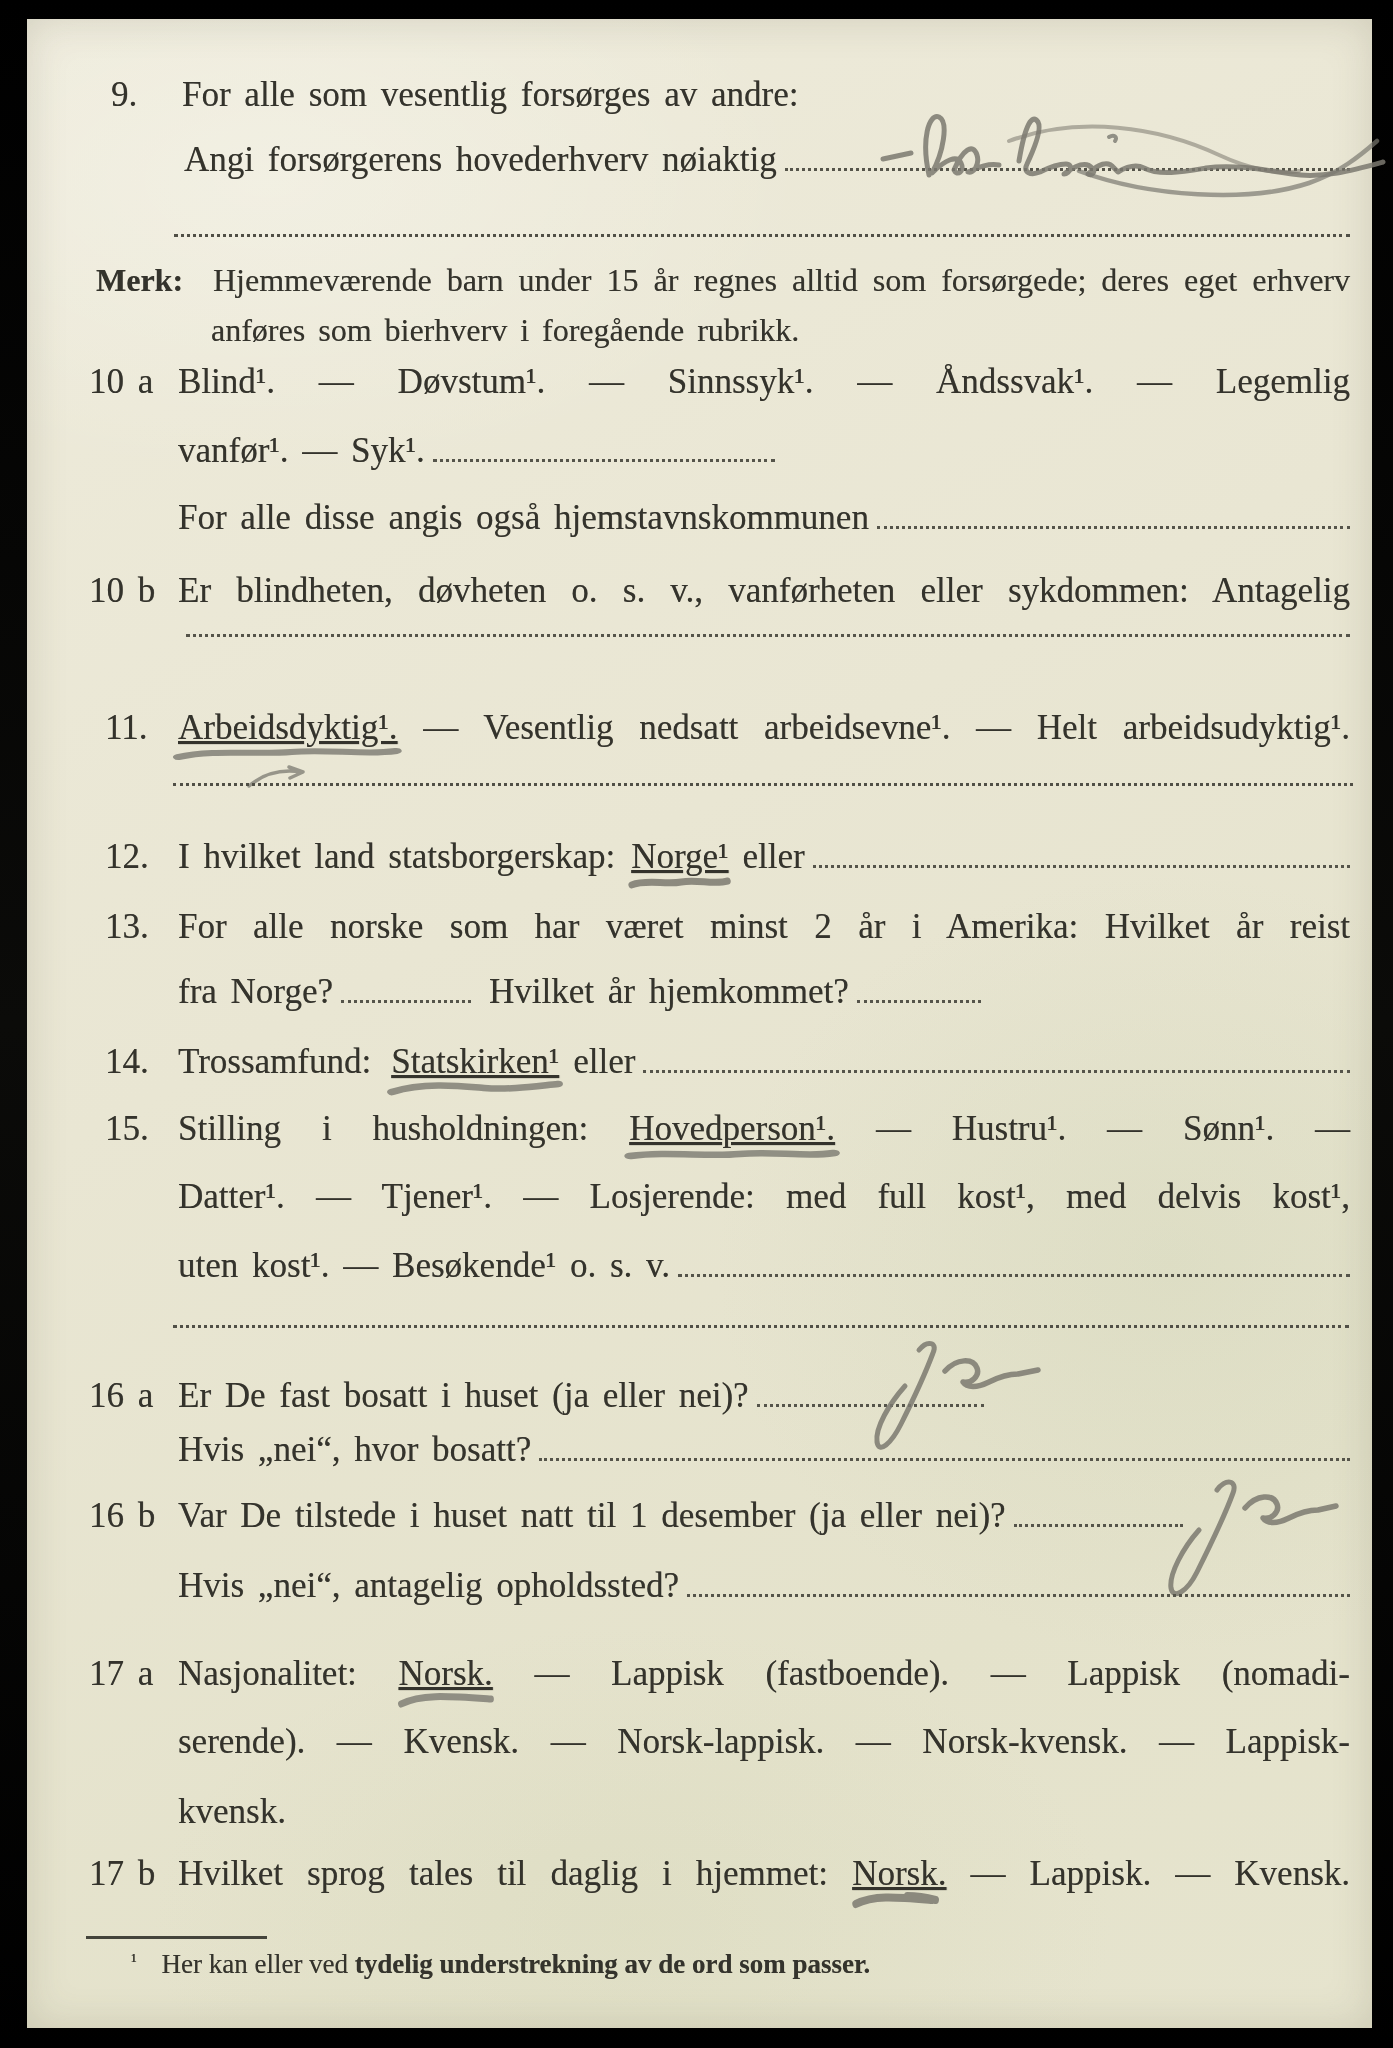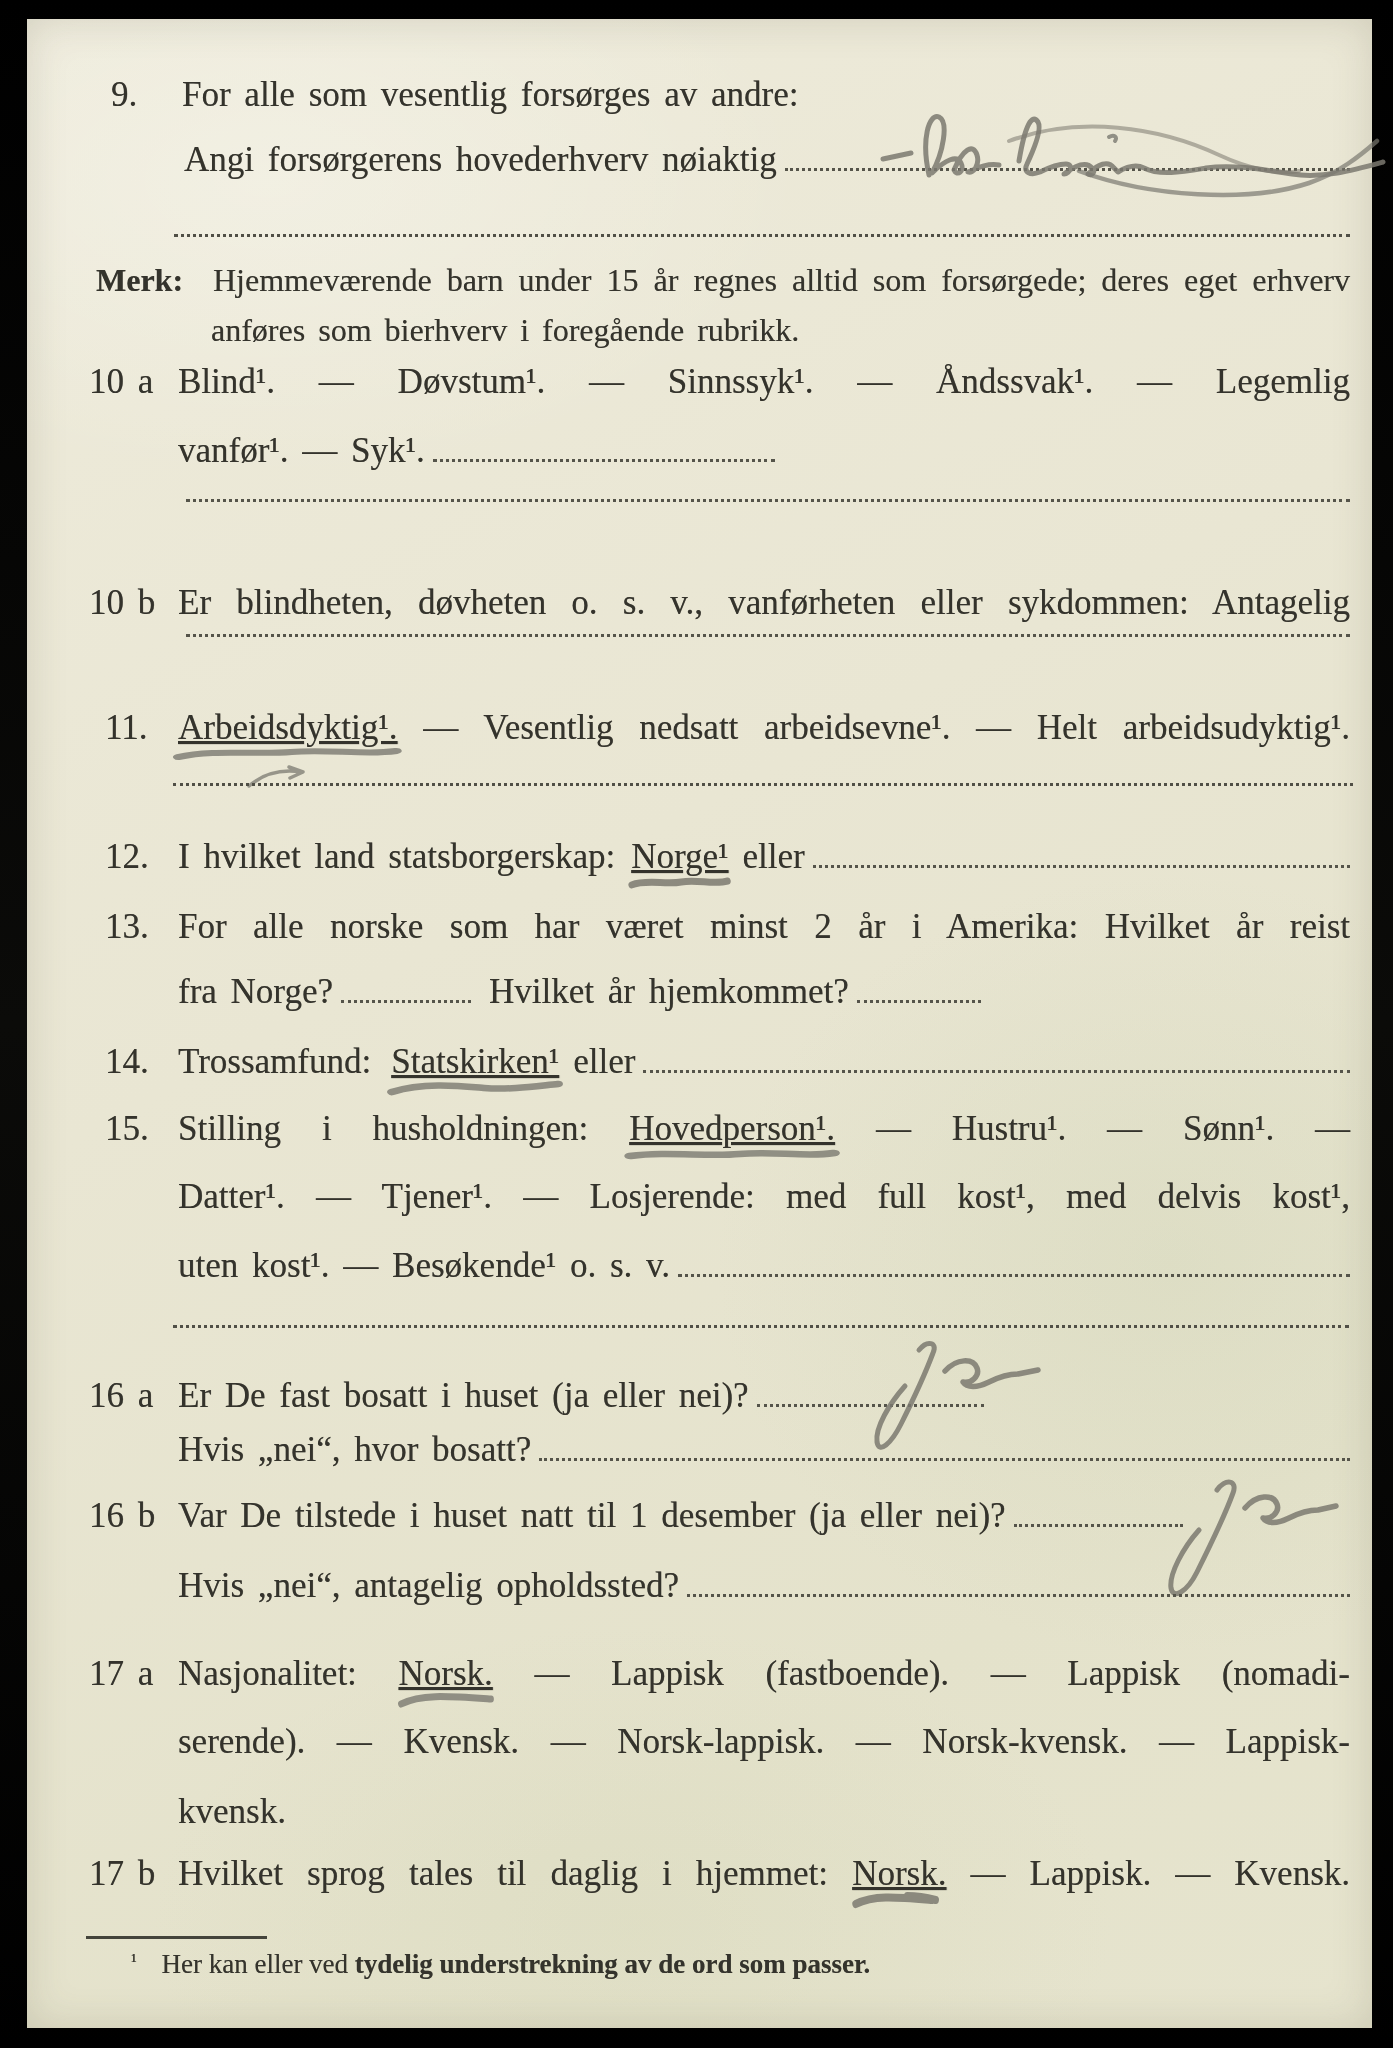--- a/index.html
+++ b/index.html
@@ -72,25 +72,26 @@
     <div class="ct j">Blind¹. — Døvstum¹. — Sinnssyk¹. — Åndssvak¹. — Legemlig</div>
   </div>
   <div class="row" style="top:409px">
     <div class="ct flexrow">
       <span>vanfør¹. — Syk¹.</span>
       <span class="leader" style="flex:0 0 342px"></span>
     </div>
   </div>
   <div class="row" style="top:476px">
     <div class="ct flexrow">
-      <span class="leader grow"></span>
-    </div>
-  </div>
-
-  <div class="row" style="top:561px">
+      <span>For alle disse angis også hjemstavnskommunen</span>
+      <span class="leader grow"></span>
+    </div>
+  </div>
+
+  <div class="row" style="top:549px">
     <span class="num" style="left:62px">10 b</span>
     <div class="ct j">Er blindheten, døvheten o. s. v., vanførheten eller sykdommen: Antagelig</div>
   </div>
   <div class="row" style="top:611px">
     <div class="ct flexrow">
       <span class="leader grow"></span>
     </div>
   </div>
 
   <div class="row" style="top:686px">

